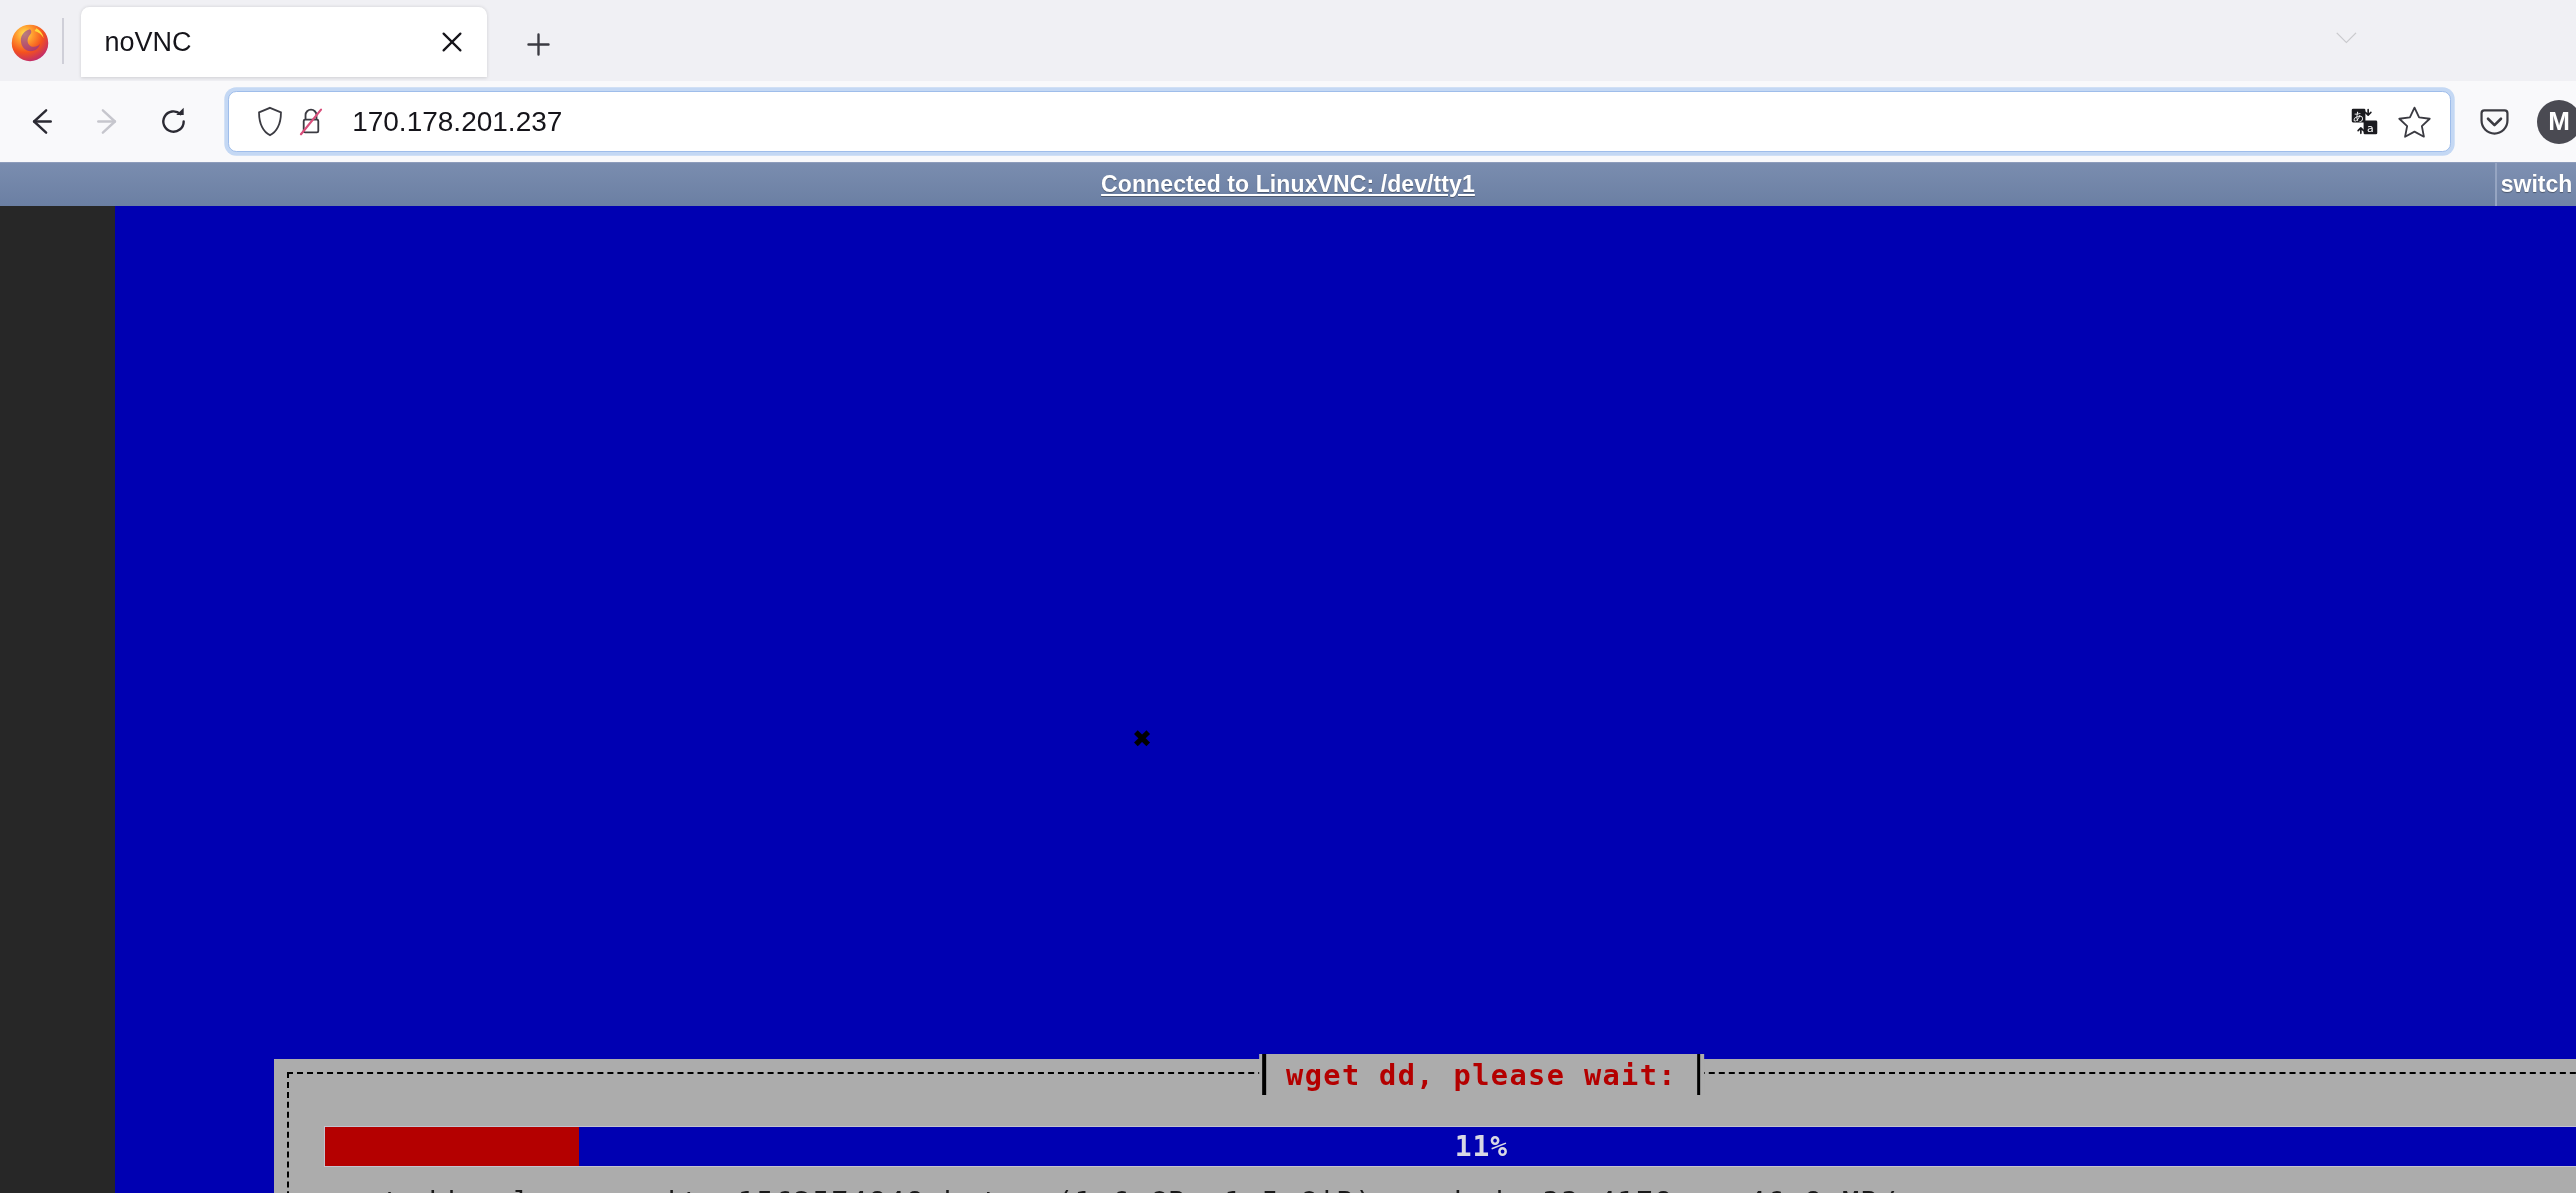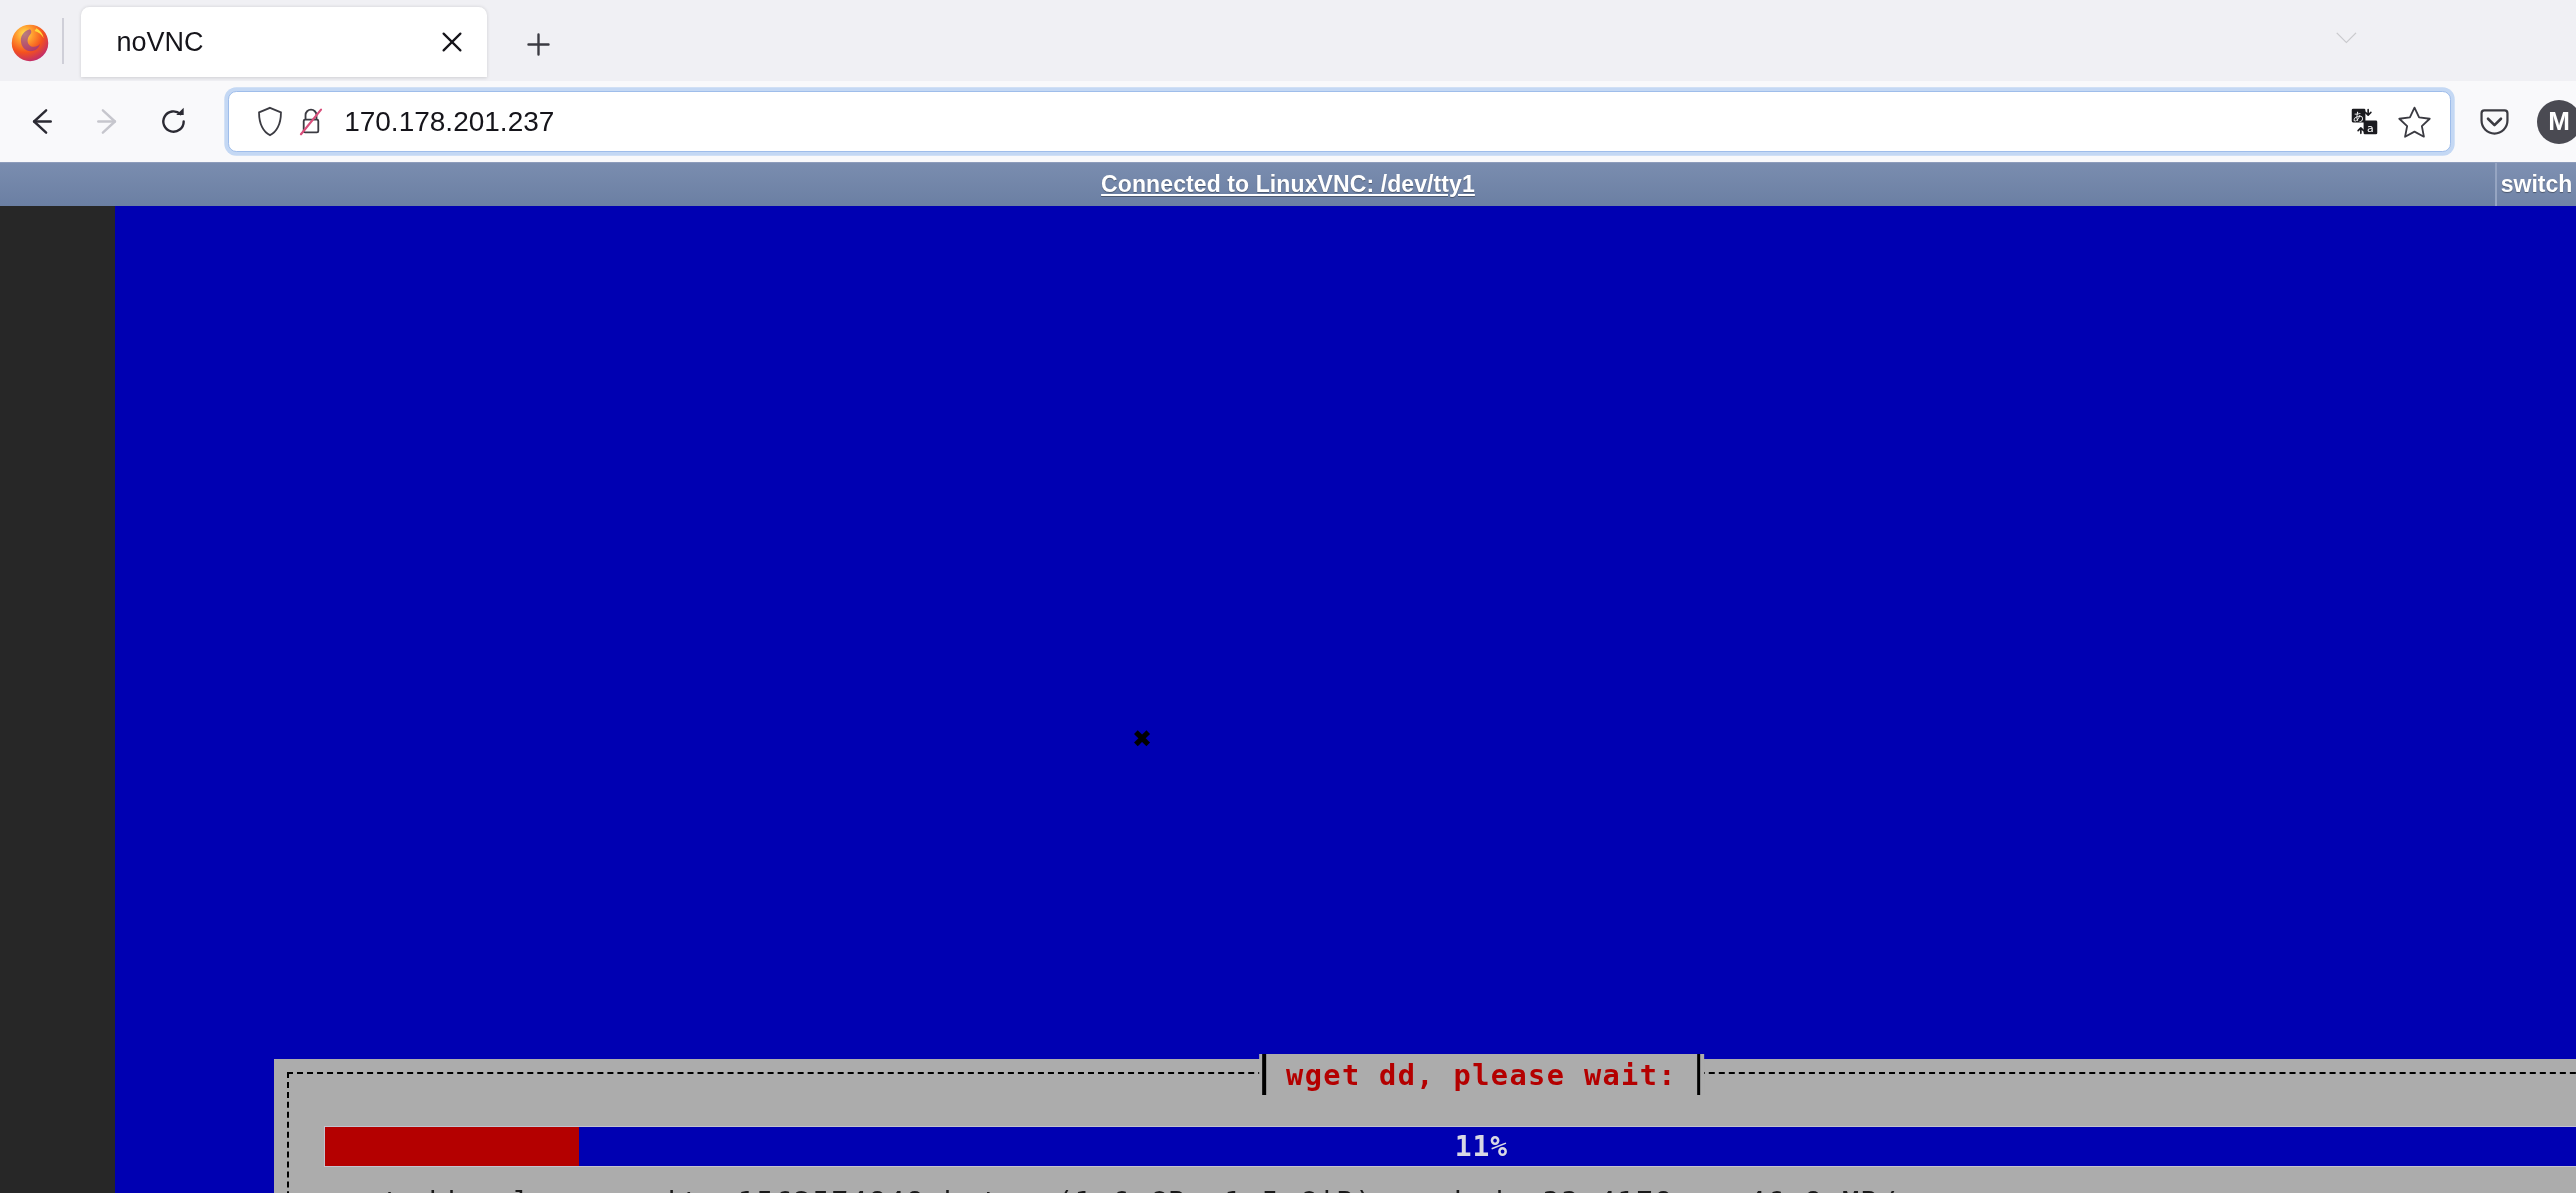--- a/index.html
+++ b/index.html
@@ -50,21 +50,21 @@
 
   .tab {
     height: 70px;
     width: 406px;
     margin-left: 16.6px;
     margin-bottom: 3.7px;
     background: #ffffff;
     border-radius: 8.3px 8.3px 0 0;
     display: flex;
     align-items: center;
-    padding: 0 13px 0 36px;
+    padding: 0 13px 0 24px;
     box-shadow: 0 0.9px 3.7px rgba(0,0,0,.14);
     flex: 0 0 auto;
     position: relative;
   }
 
   .tab-title {
     flex: 1;
     font-size: 27px;
     color: #15141a;
     white-space: nowrap;
@@ -144,21 +144,21 @@
   .urlbar .u-icon {
     width: 41px; height: 41px;
     display: flex; align-items: center; justify-content: center;
     flex: 0 0 auto;
   }
 
   .url-text {
     flex: 1;
     font-size: 28px;
     color: #15141a;
-    margin-left: 13px;
+    margin-left: 21px;
     white-space: nowrap;
     overflow: hidden;
   }
 
   .urlbar-right {
     display: flex;
     align-items: center;
     gap: 9.2px;
     flex: 0 0 auto;
   }

